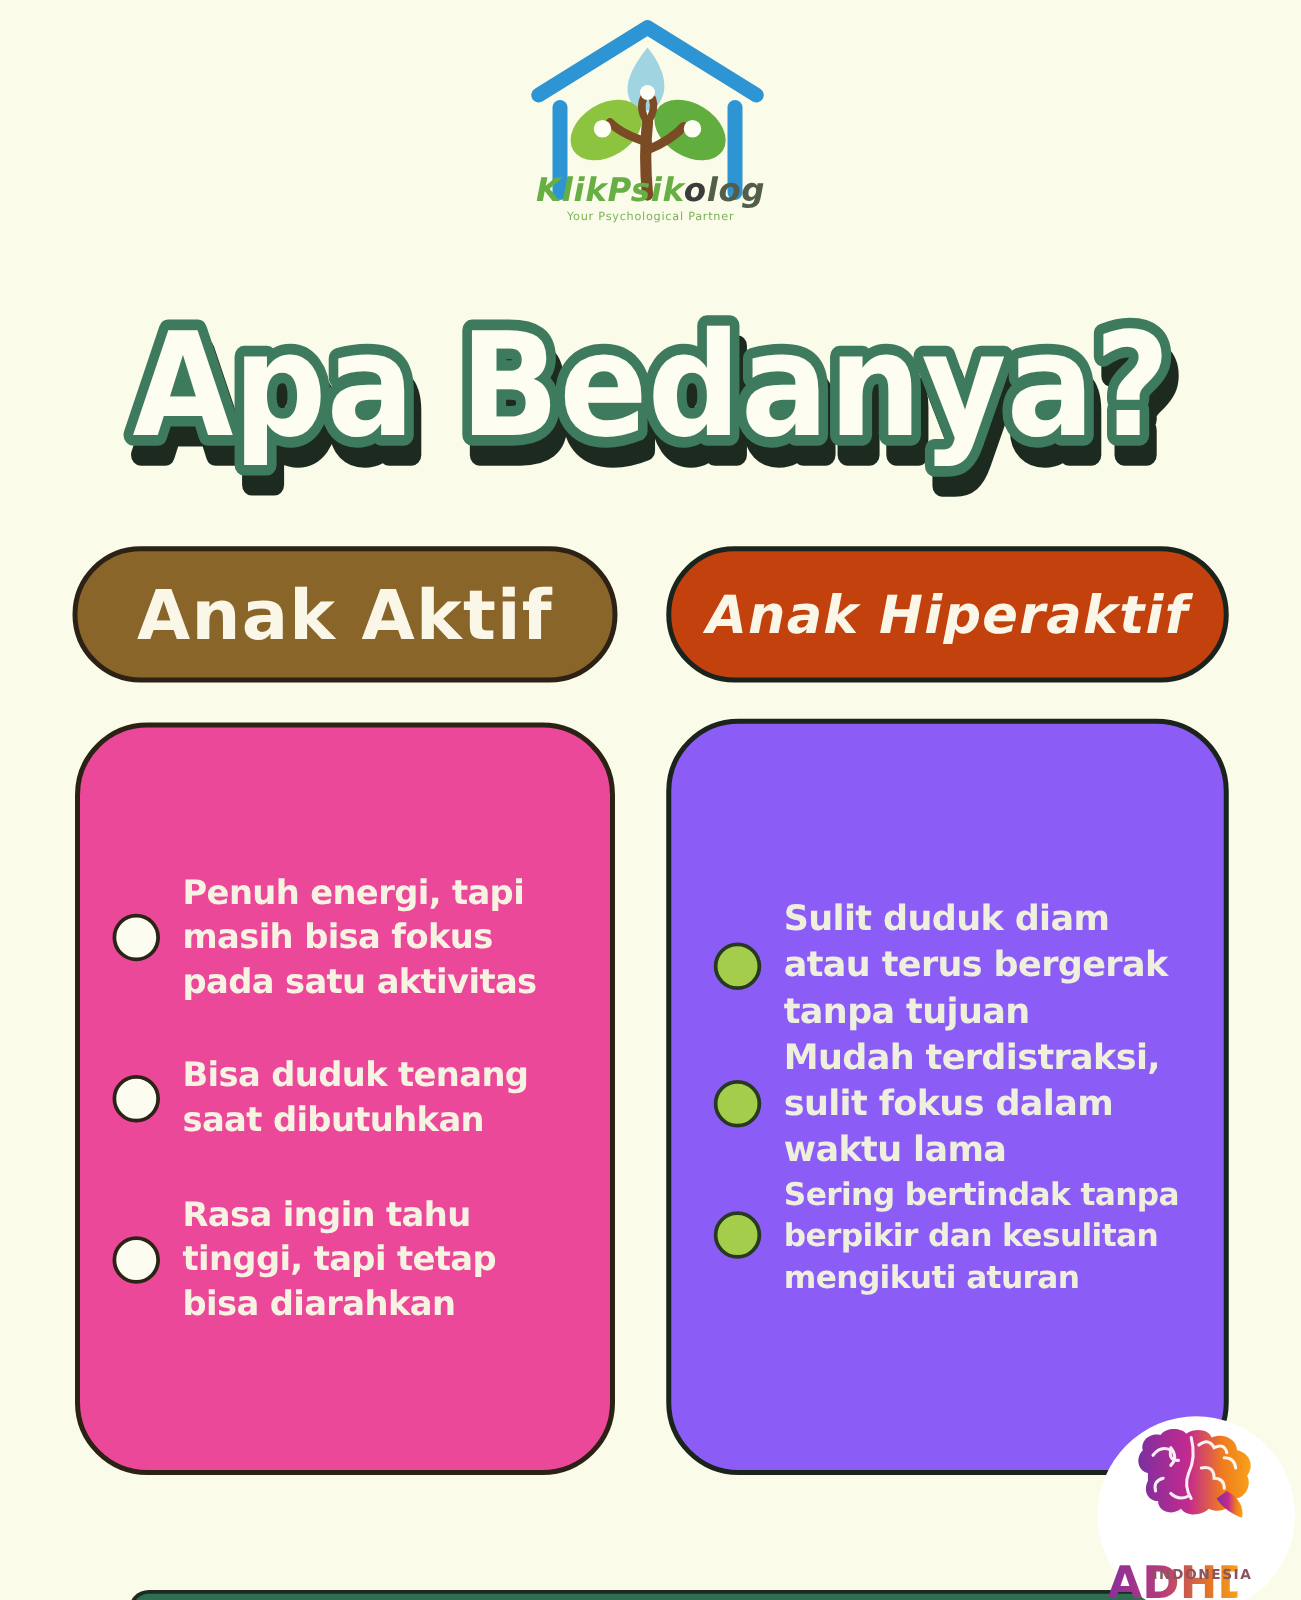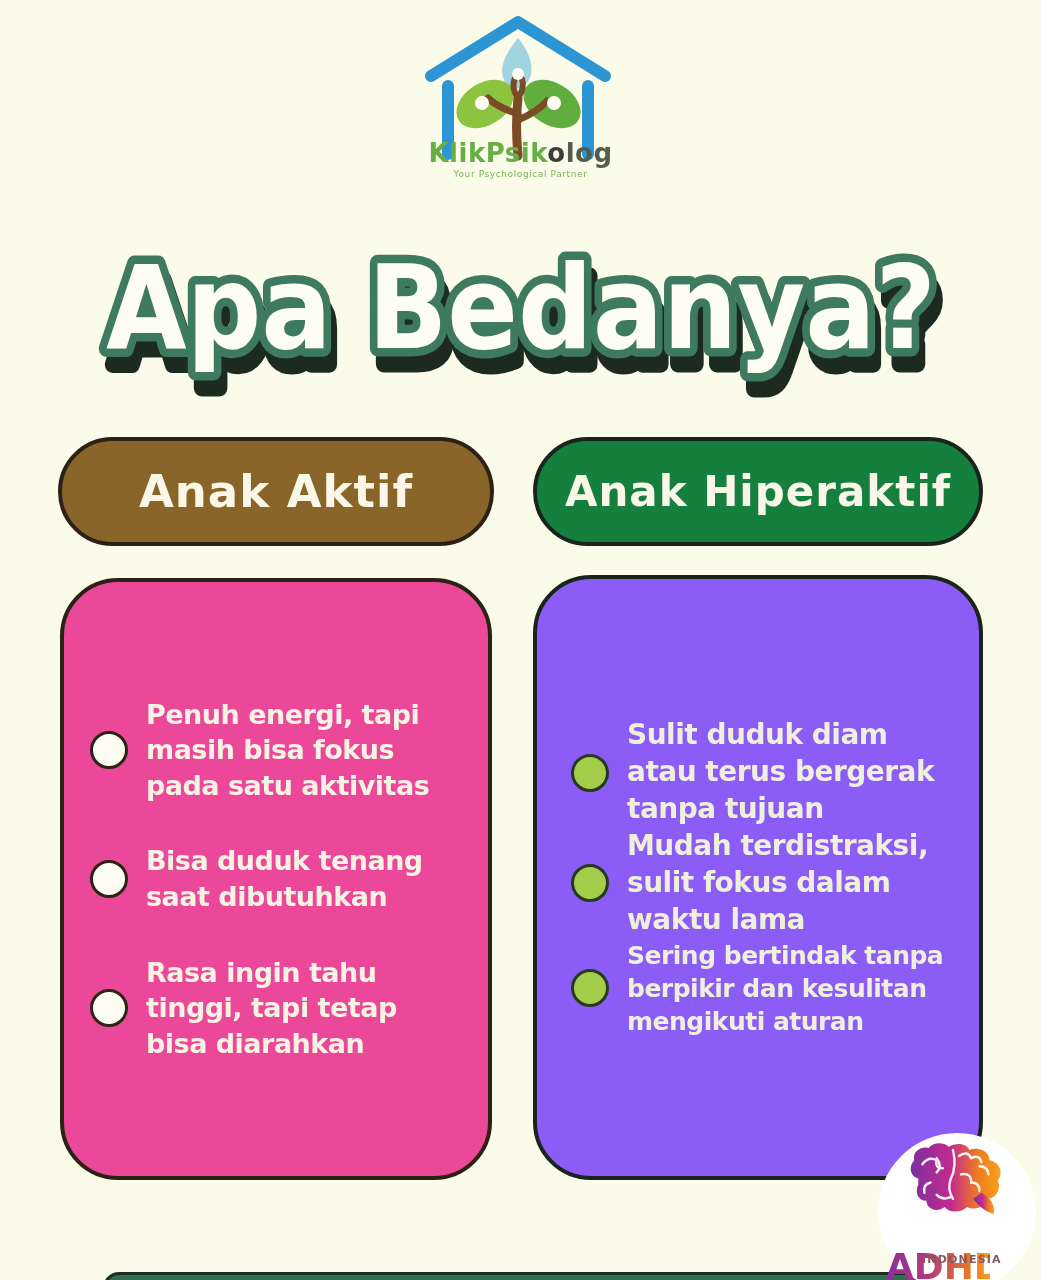--- a/index.html
+++ b/index.html
@@ -12,21 +12,21 @@
     height: 1280px;
     background: #fbfbe9;
     overflow: hidden;
   }
 
   
   .logo-wrap { position: absolute; left: 0; top: 0; width: 100%; height: 200px; }
   .house-svg { position: absolute; left: 423px; top: 14px; width: 190px; height: 150px; }
   .wordmark {
     position: absolute; left: 0; right: 0; top: 138px;
-    text-align: center; font-size: 26px; font-weight: bold; letter-spacing: 0.5px;
+    text-align: center; font-size: 26px; font-weight: bold; letter-spacing: 0.5px; font-style: italic;
   }
   .wm-prefix { color: #67ae45; }
   .wm-middle { color: #3c3c3c; }
   .wm-suffix { color: #535d4b; }
   .tagline {
     position: absolute; left: 0; right: 0; top: 169px;
     text-align: center; font-size: 9px; color: #79b457; letter-spacing: 0.6px;
   }
 
   
@@ -41,23 +41,23 @@
     stroke-linejoin: round; paint-order: stroke;
     font-weight: bold; font-family: "DejaVu Sans", sans-serif;
   }
 
   
   .pill {
     position: absolute; top: 437px; height: 109px;
     border-radius: 60px; display: flex; align-items: center; justify-content: center;
   }
   .pill-left  { left: 58px;  width: 436px; background: #8a6529; border: 4px solid #2b2114; }
-  .pill-right { left: 533px; width: 450px; background: #15803d; border: 4px solid #1b241c; }
+  .pill-right { left: 533px; width: 450px; background: #c2410c; border: 4px solid #1b241c; font-style: italic; }
   .pill-label { color: #faf7e8; font-weight: bold; letter-spacing: 1px; }
-  .pill-left  .pill-label { font-size: 45px; }
+  .pill-left  .pill-label { font-size: 55px; }
   .pill-right .pill-label { font-size: 42px; }
 
   
   .card {
     position: absolute; border-radius: 58px;
     display: flex; flex-direction: column; justify-content: center;
   }
   .card-left {
     left: 60px; top: 578px; width: 432px; height: 602px;
     background: #ec4899; border: 4px solid #2b2114;

